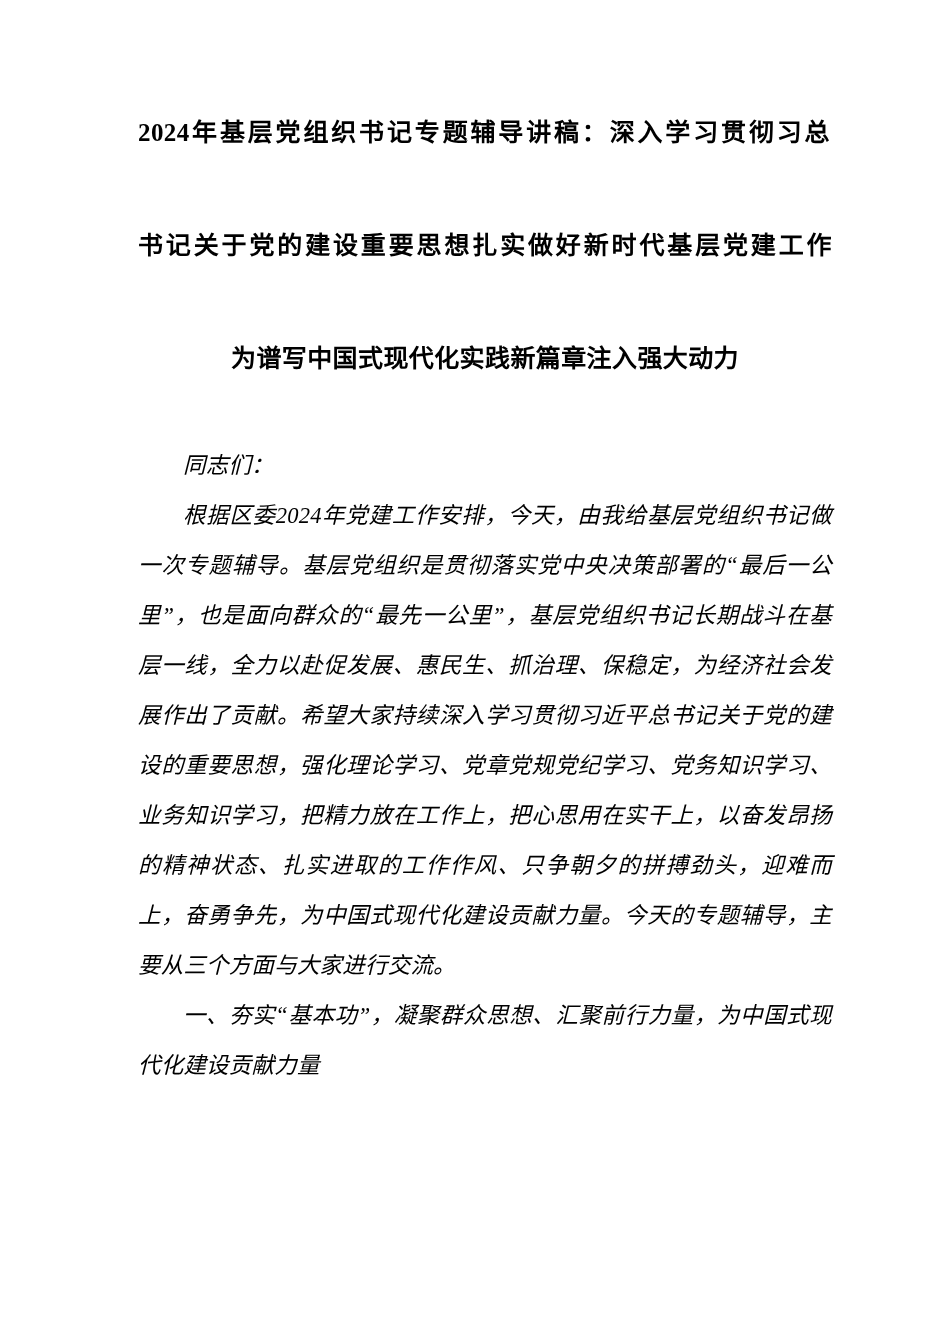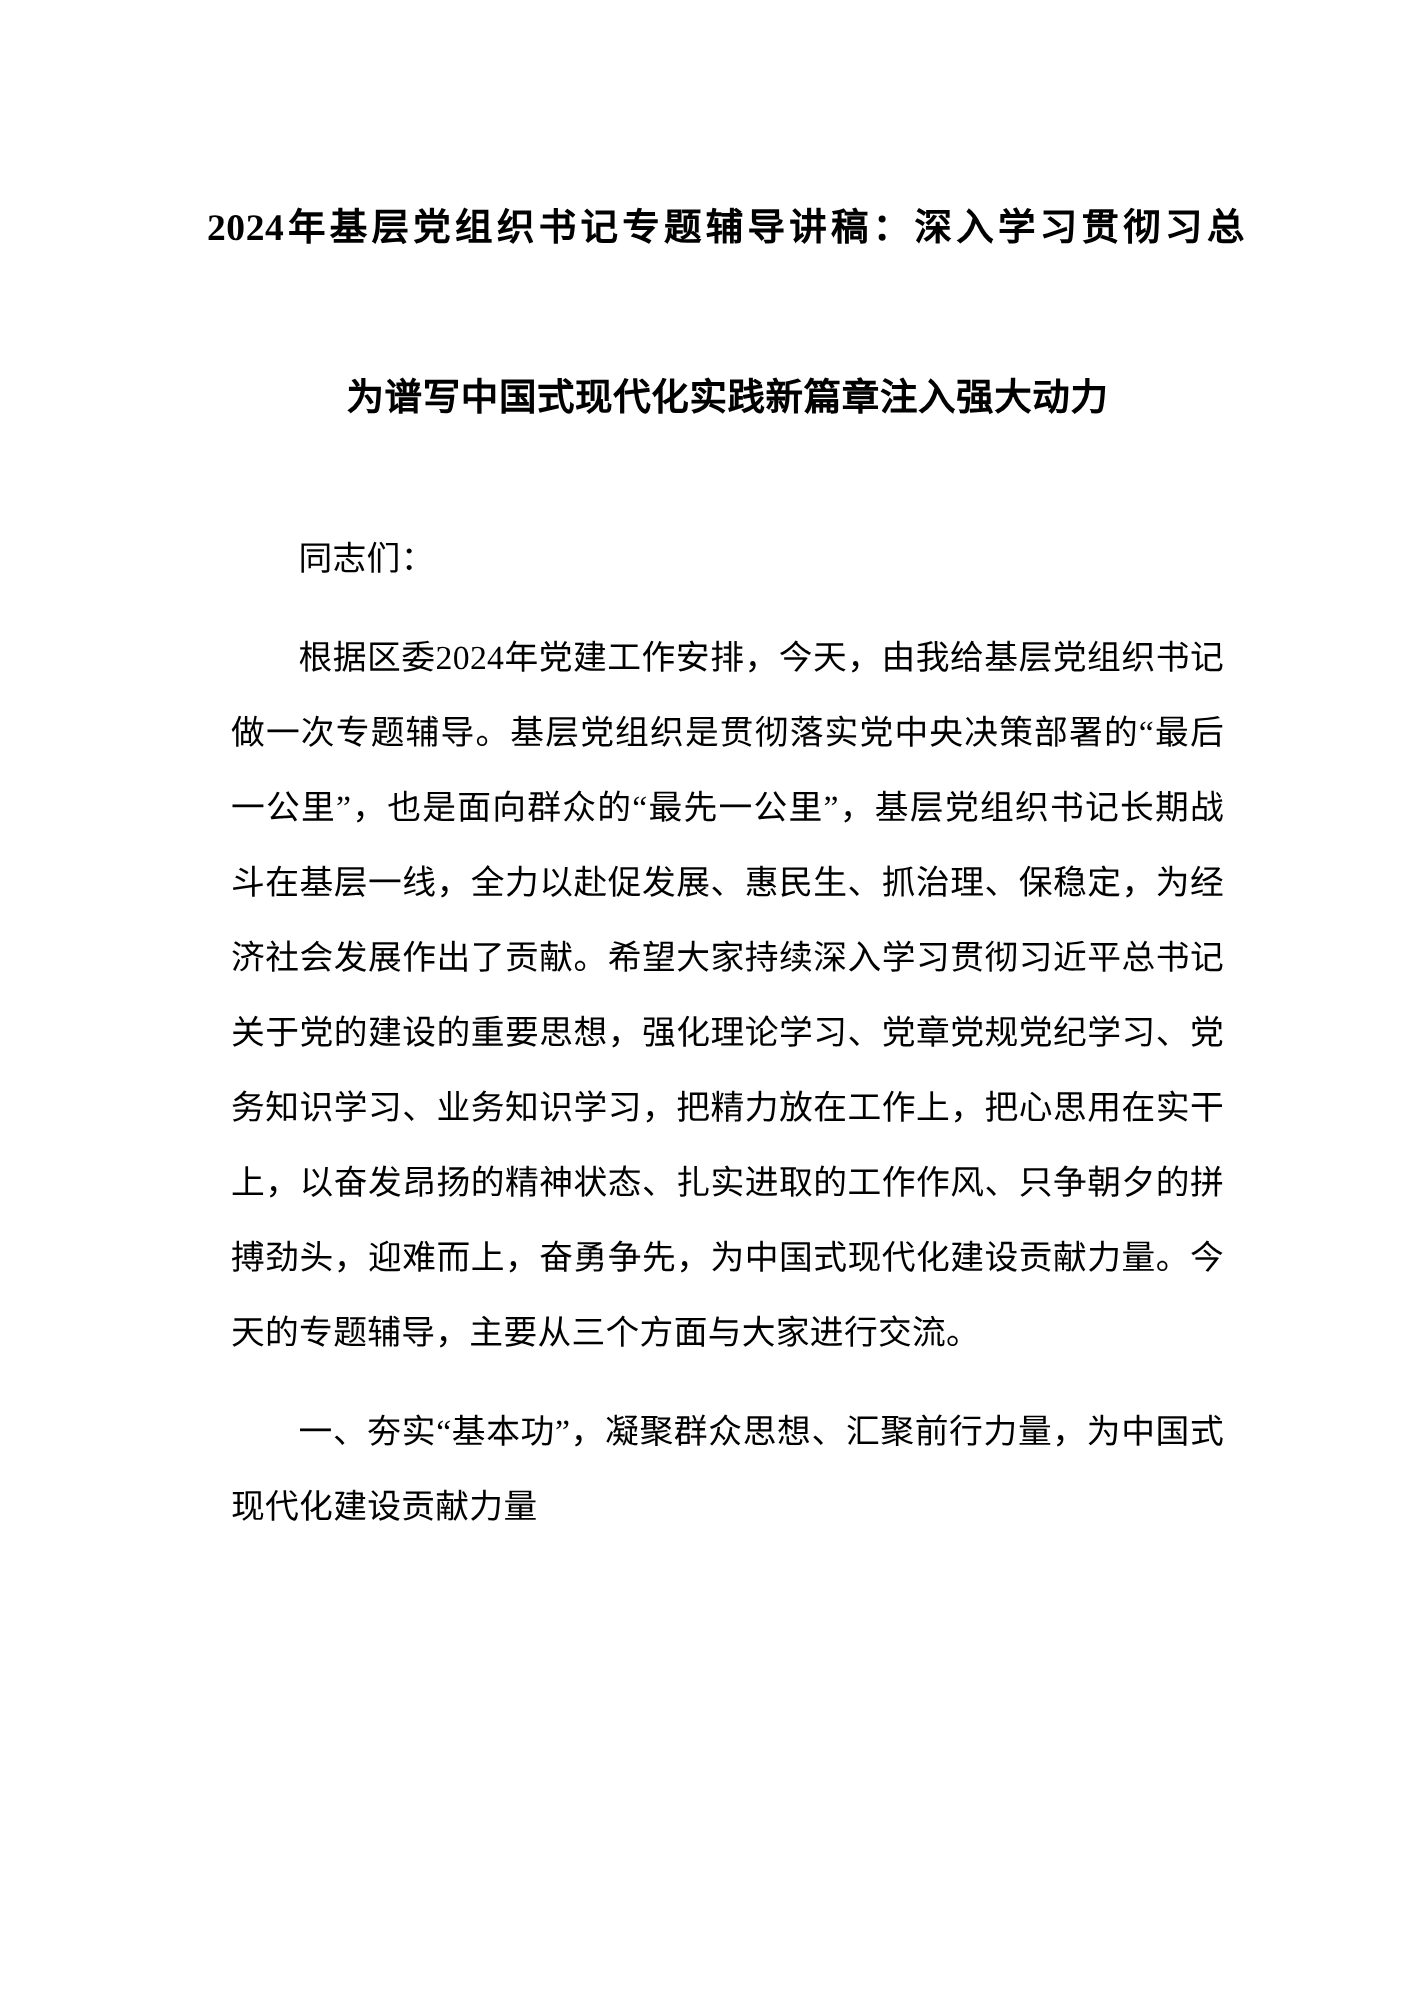--- a/index.html
+++ b/index.html
@@ -13,21 +13,21 @@
     font-family: "Liberation Serif", "DejaVu Serif", serif;
     color: #000000;
     overflow: hidden;
   }
   .page {
     position: relative;
     width: 950px;
     height: 1344px;
     background: #ffffff;
     box-sizing: border-box;
-    padding: 96px 118px 40px 138px;
+    padding: 76px 118px 40px 138px;
   }
   .doc-title {
     font-size: 25px;
     font-weight: bold;
     line-height: 113px;
     text-align: justify;
     text-align-last: center;
     letter-spacing: 0.4px;
     margin: 0;
   }
@@ -47,34 +47,36 @@
     text-align: left;
   }
   .body-block {
     margin-top: 26px;
   }
   .para {
     font-size: 22.5px;
     line-height: 50px;
     text-align: justify;
     text-justify: inter-ideograph;
-    margin: 16px;
+    margin: 0;
     letter-spacing: 0.2px;
+    font-style: italic;
   }
   .indent {
     text-indent: 45px;
   }
 </style>
 </head>
 <body>
 
 <div class="page">
 
   <h1 class="doc-title">
     <span class="line line-1">2024年基层党组织书记专题辅导讲稿：深入学习贯彻习总</span>
+    <span class="line line-2">书记关于党的建设重要思想扎实做好新时代基层党建工作</span>
     <span class="line line-3">为谱写中国式现代化实践新篇章注入强大动力</span>
   </h1>
 
   <div class="body-block">
     <p class="para indent">同志们：</p>
     <p class="para indent">根据区委2024年党建工作安排，今天，由我给基层党组织书记做一次专题辅导。基层党组织是贯彻落实党中央决策部署的“最后一公里”，也是面向群众的“最先一公里”，基层党组织书记长期战斗在基层一线，全力以赴促发展、惠民生、抓治理、保稳定，为经济社会发展作出了贡献。希望大家持续深入学习贯彻习近平总书记关于党的建设的重要思想，强化理论学习、党章党规党纪学习、党务知识学习、业务知识学习，把精力放在工作上，把心思用在实干上，以奋发昂扬的精神状态、扎实进取的工作作风、只争朝夕的拼搏劲头，迎难而上，奋勇争先，为中国式现代化建设贡献力量。今天的专题辅导，主要从三个方面与大家进行交流。</p>
     <p class="para indent">一、夯实“基本功”，凝聚群众思想、汇聚前行力量，为中国式现代化建设贡献力量</p>
   </div>
 
 </div>

